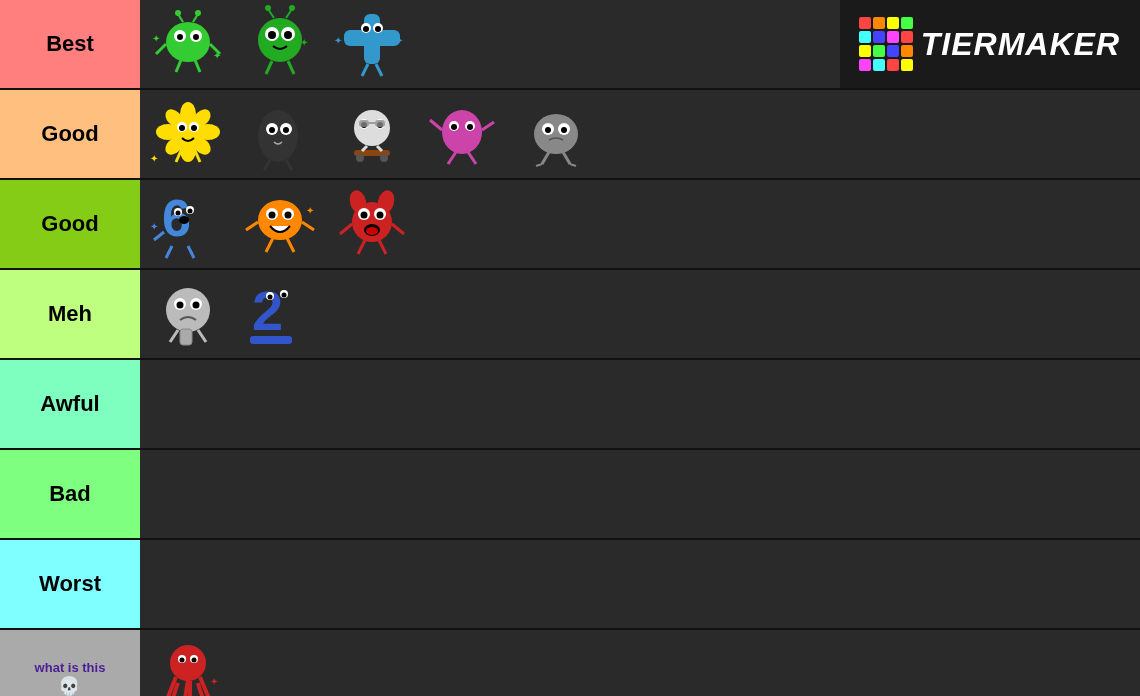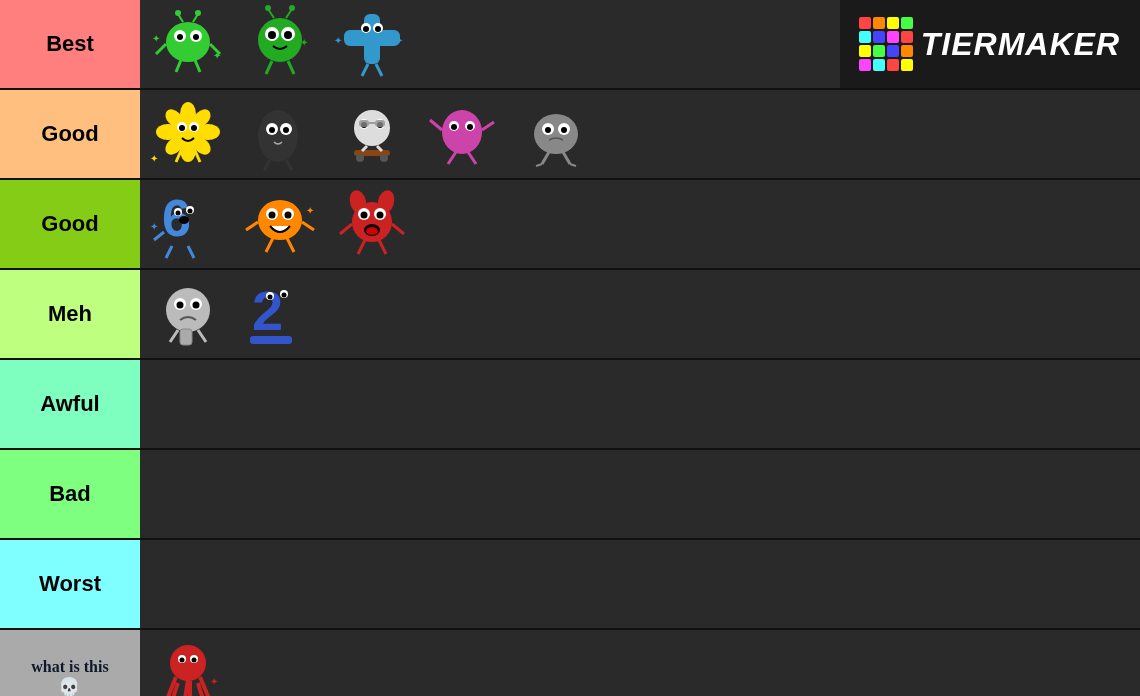--- a/index.html
+++ b/index.html
@@ -459,21 +459,21 @@
       <div class="tier-label worst-label">
         <span>Worst</span>
       </div>
       <div class="tier-content">
       </div>
     </div>
 
     <div class="tier-row" style="min-height:96px; border-bottom:none;">
       <div class="tier-label what-label">
         <div class="what-extra">
-          <span style="font-size:16px; color:#0f172a;font-family:Liberation Serif, serif;">what is this</span>
+          <span style="font-size:13px; color:#4c1d95;">what is this</span>
           <span style="font-size:18px;">💀</span>
         </div>
       </div>
       <div class="tier-content">
 
         <div class="tier-item">
           <svg width="80" height="90" viewBox="0 0 80 90">
 
             <circle cx="40" cy="30" r="18" fill="#cc2222"></circle>
             <circle cx="34" cy="26" r="4" fill="white"></circle>

